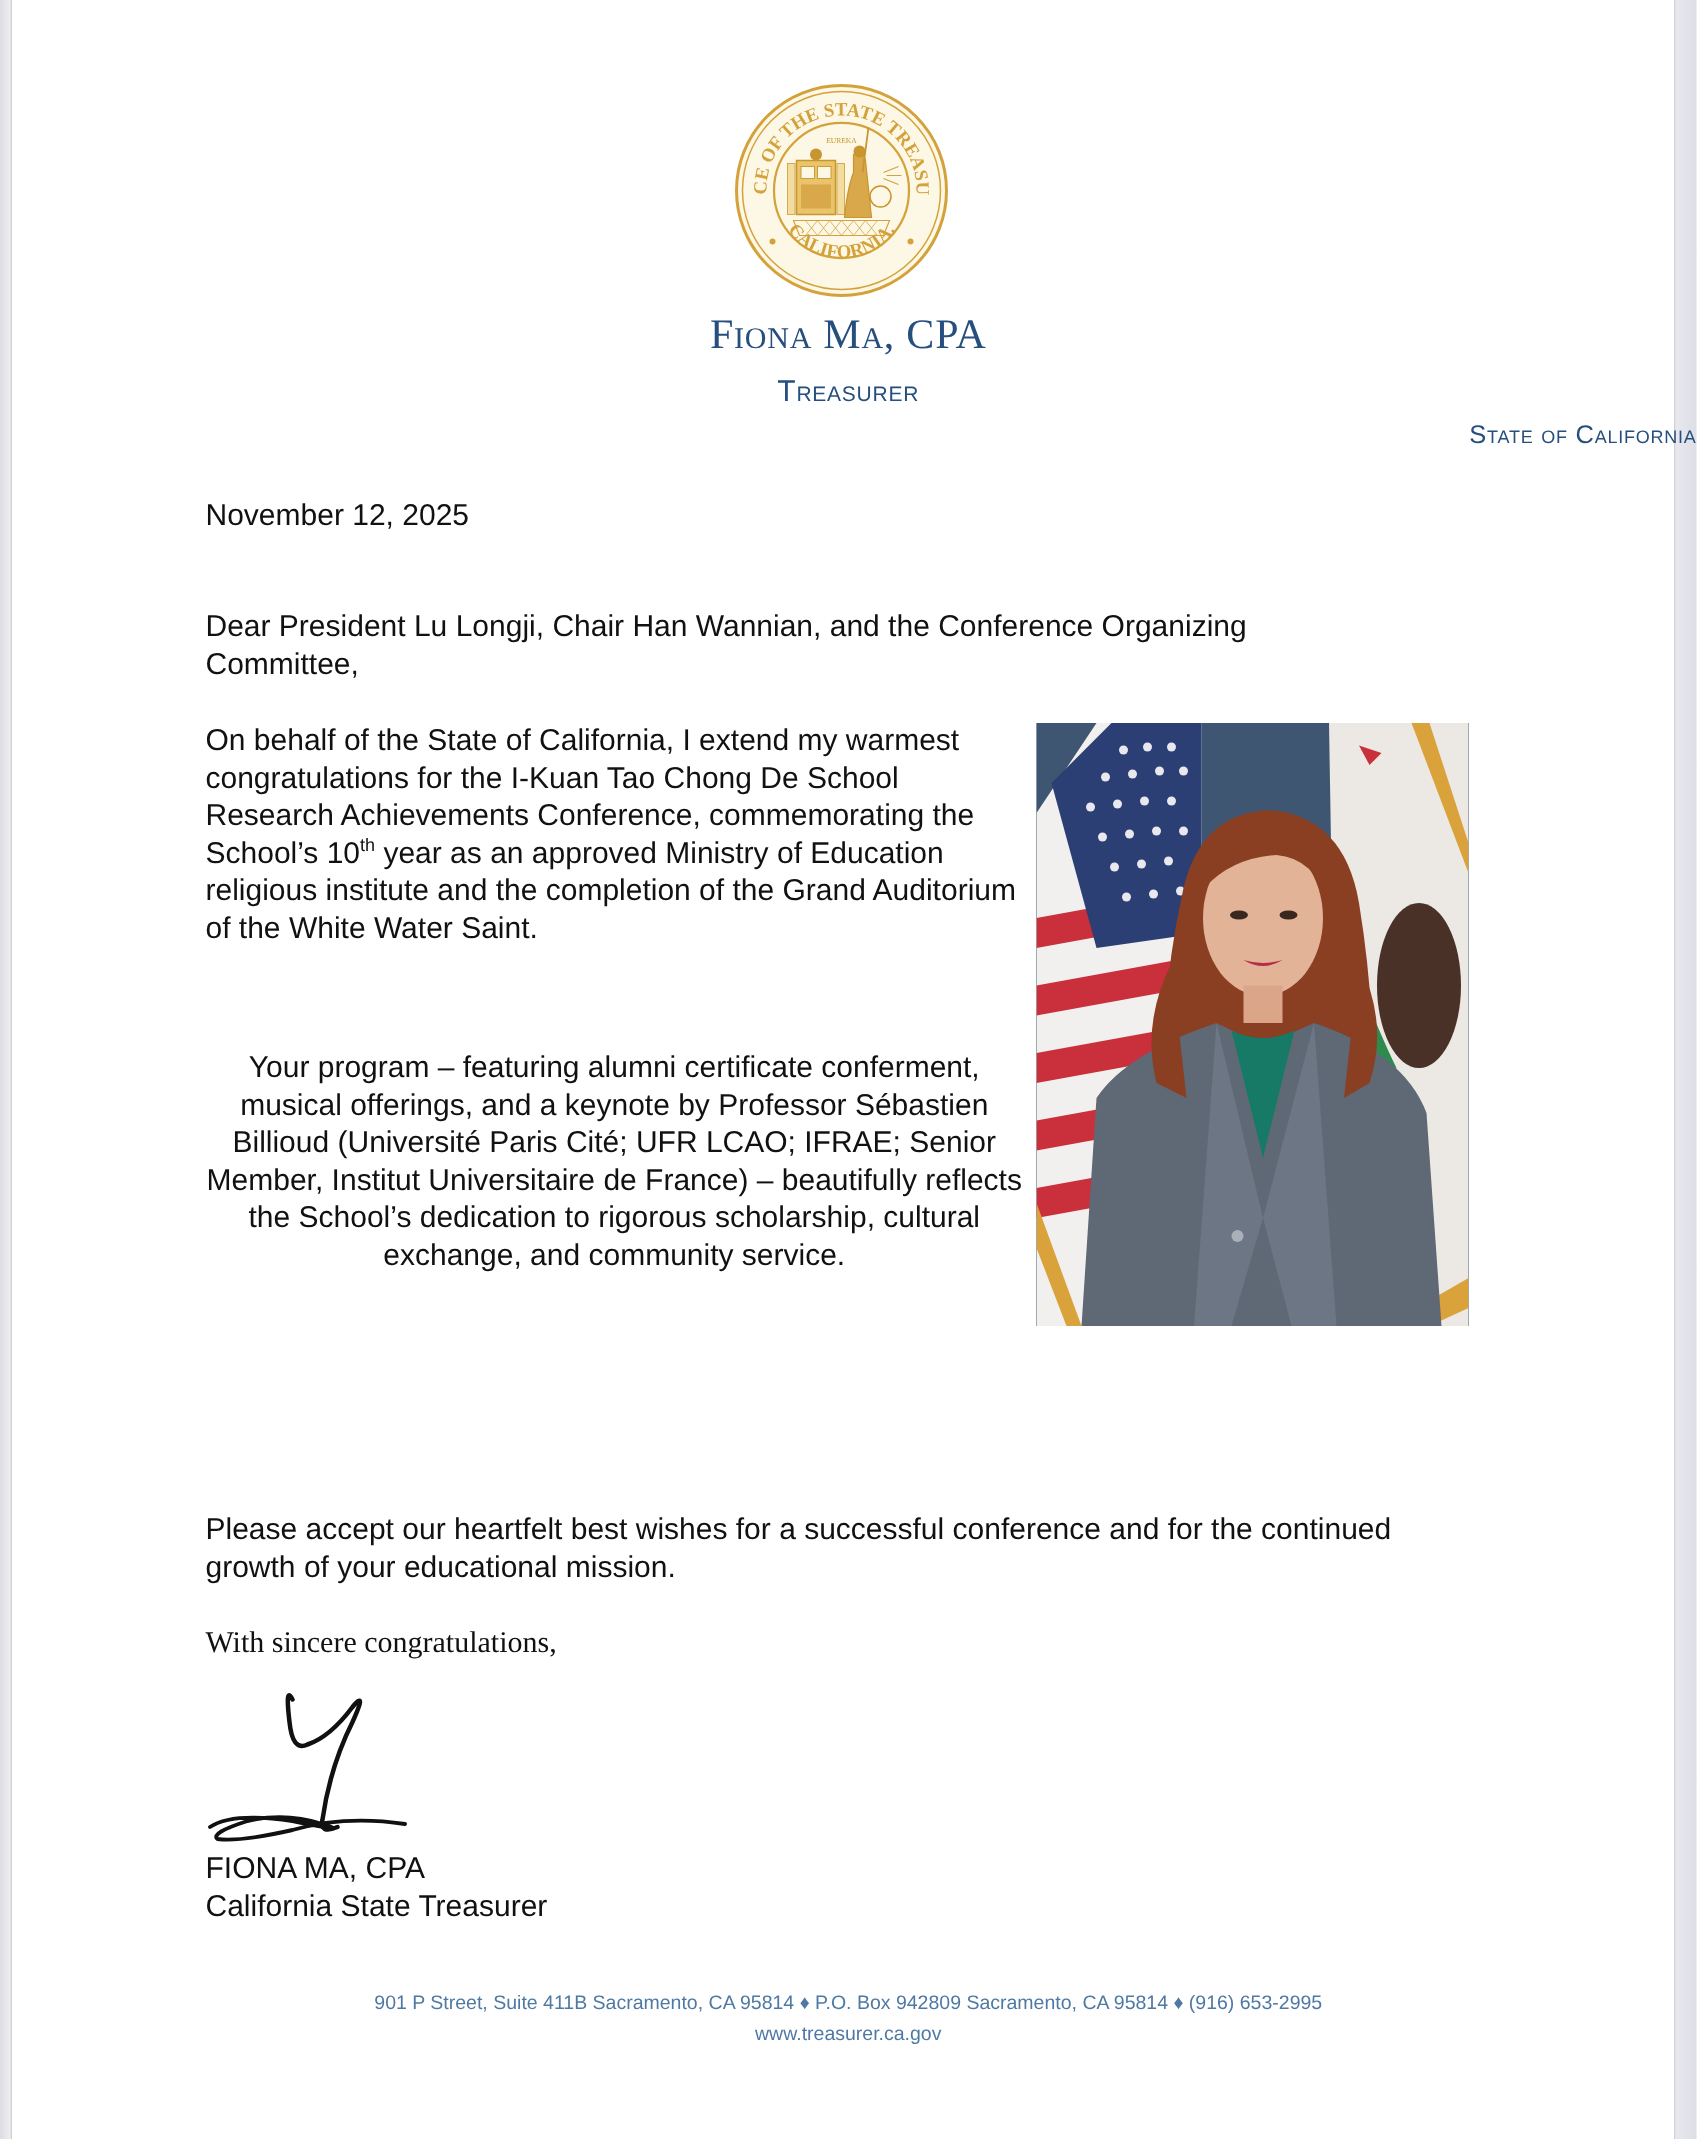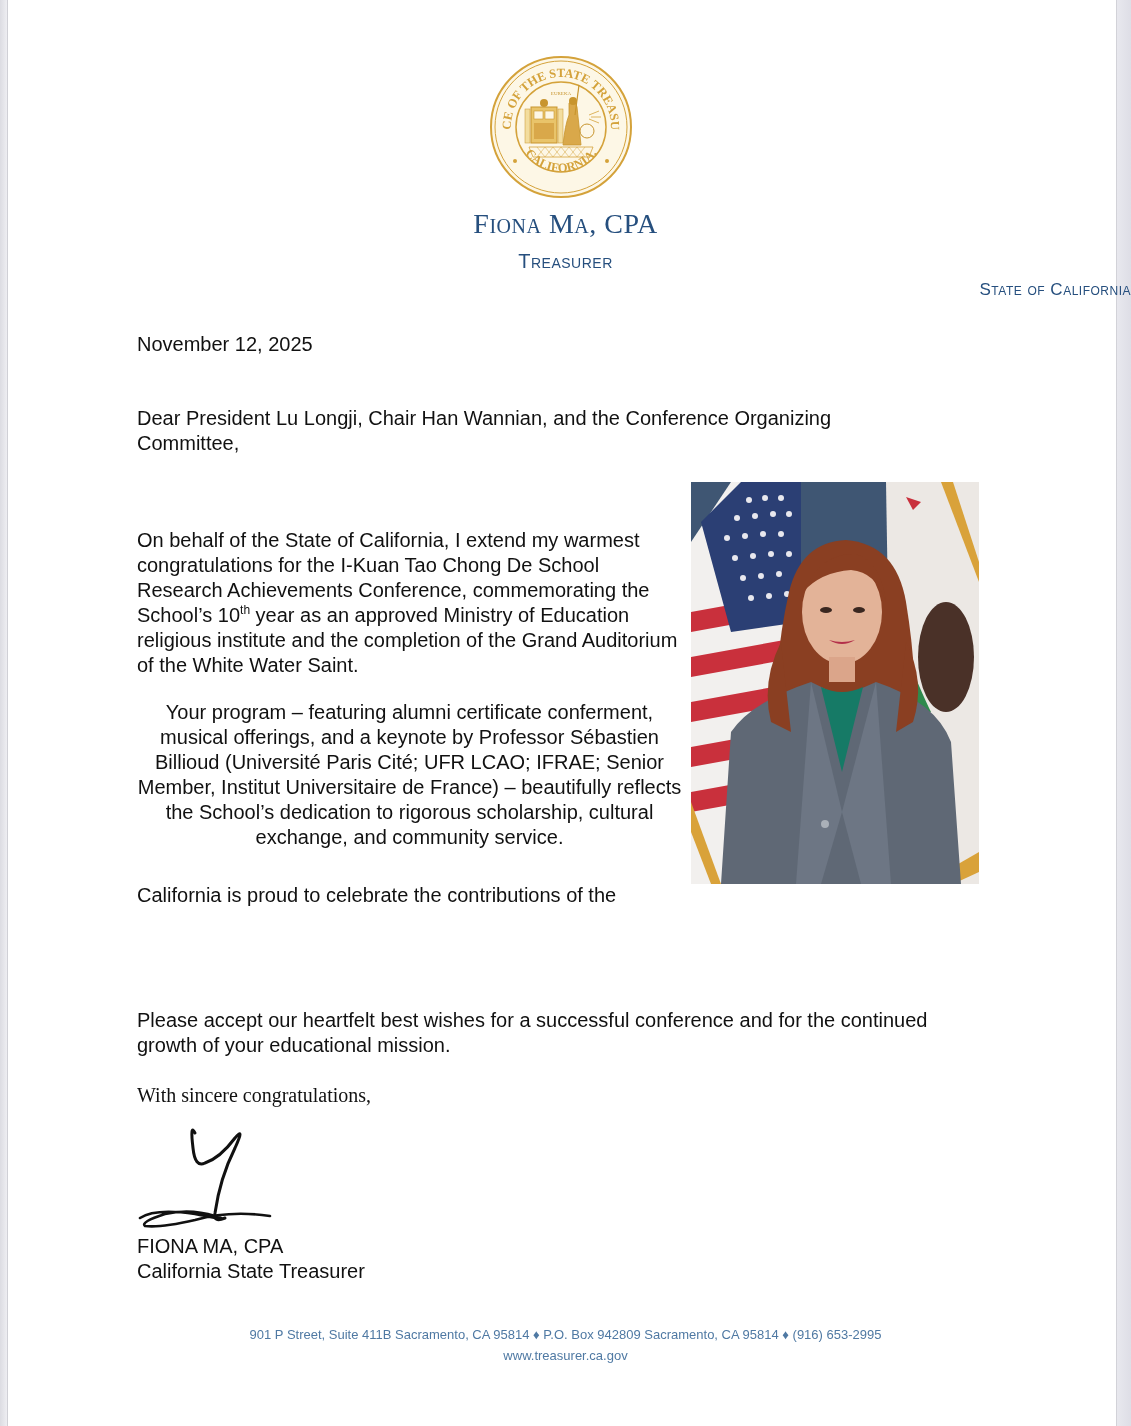--- a/index.html
+++ b/index.html
@@ -33,21 +33,21 @@
       font-size: 20px; font-variant: small-caps; letter-spacing: 0.5px;
     }
     .letterhead-state {
       position: absolute; left: 0; width: 1131px; top: 280px; text-align: right;
       font-family: "Liberation Sans", sans-serif; color: #264f7e;
       font-size: 17px; font-variant: small-caps; letter-spacing: 0.5px;
     }
     .txt { position: absolute; left: 137px; font-size: 20px; line-height: 25px; }
     .date { top: 332px; }
     .salutation { top: 406px; width: 780px; }
-    .para1 { top: 482px; width: 545px; margin-top: 46px; }
+    .para1 { top: 482px; width: 545px; }
     .para2 { top: 700px; width: 545px; text-align: center; }
     .para3 { top: 883px; width: 860px; }
     .para4 { top: 1008px; width: 800px; }
     .closing { top: 1083px; font-family: Liberation Serif, serif; }
     .sig-name { top: 1234px; }
     .sig-title { top: 1259px; }
     sup { font-size: 12px; line-height: 0; }
     .portrait {
       position: absolute; left: 691px; top: 482px; width: 288px; height: 402px;
       overflow: hidden; background: #3d546f;
@@ -107,21 +107,20 @@
 <div class="letterhead-state">State of California</div>
 
 <div class="txt date">November 12, 2025</div>
 <div class="txt salutation">Dear President Lu Longji, Chair Han Wannian, and the Conference Organizing Committee,</div>
 
 <div class="txt para1"><span>On behalf of the State of California, I extend my warmest congratulations for the I-Kuan Tao Chong De School Research Achievements Conference, commemorating the School’s 10</span><sup>th</sup><span> year as an approved Ministry of Education religious institute and the completion of the Grand Auditorium of the White Water Saint.</span></div>
 
 <div class="txt para2">Your program – featuring alumni certificate conferment, musical offerings, and a keynote by Professor Sébastien Billioud (Université Paris Cité; UFR LCAO; IFRAE; Senior Member, Institut Universitaire de France) – beautifully reflects the School’s dedication to rigorous scholarship, cultural exchange, and community service.</div>
 
 <div class="txt para3">
-  <div>California is proud to celebrate the contributions of the</div>
 </div>
 
 <div class="txt para4">Please accept our heartfelt best wishes for a successful conference and for the continued growth of your educational mission.</div>
 <div class="txt closing">With sincere congratulations,</div>
 
 <svg class="portrait" viewBox="0 0 288 402" aria-label="Official portrait of Fiona Ma in front of US and California flags">
   <rect x="0" y="0" width="288" height="402" fill="#3f5673"></rect>
 
   <g>
     <path d="M 0 60 L 40 0 L 110 0 L 110 402 L 0 402 Z" fill="#f2f0ee"></path>

